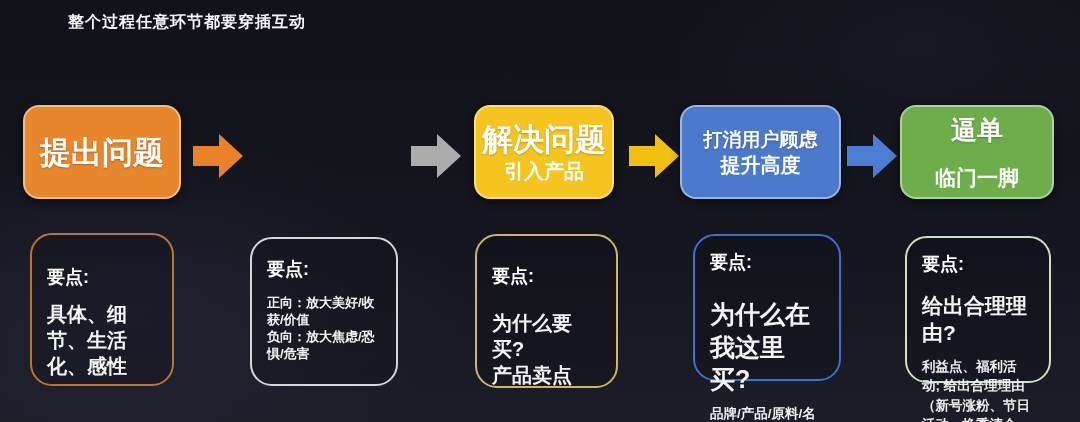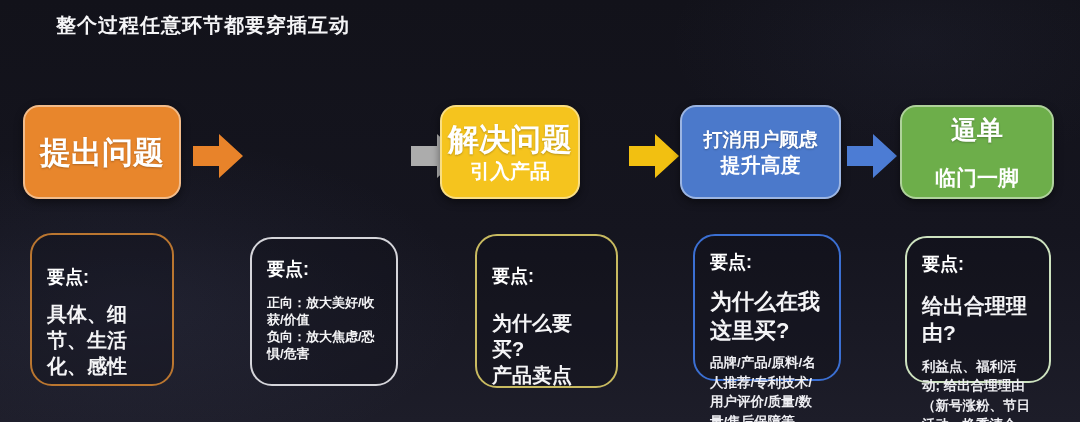--- a/index.html
+++ b/index.html
@@ -14,23 +14,23 @@
     height: 422px;
     overflow: hidden;
     color: #ffffff;
     background:
       radial-gradient(520px 260px at 12% 72%, rgba(110,120,170,0.10), rgba(0,0,0,0) 65%),
       radial-gradient(420px 220px at 85% 10%, rgba(110,120,170,0.06), rgba(0,0,0,0) 60%),
       linear-gradient(180deg, #12121a 0%, #15151f 55%, #1d1d29 100%);
   }
   .page-title {
     position: absolute;
-    left: 56px;
+    left: 68px;
     top: 12px;
-    font-size: 20px;
+    font-size: 16px;
     font-weight: bold;
     letter-spacing: 1px;
     color: #f5f5f7;
   }
   
   .step {
     position: absolute;
     top: 105px;
     height: 94px;
     border-radius: 16px;
@@ -50,21 +50,21 @@
     line-height: 1;
     text-shadow: 0 1px 2px rgba(0,0,0,0.25);
   }
   .step-sub {
     font-size: 20px;
     font-weight: 600;
     line-height: 1;
   }
   .step-1 { left: 23px;  width: 158px; }
   .step-2 { left: 243px; width: 155px; }
-  .step-3 { left: 440px; width: 140px; text-align: right; }
+  .step-3 { left: 474px; width: 140px; text-align: right; }
   .step-4 { left: 680px; width: 161px; }
   .step-4 .step-title { font-size: 19px; }
   .step-5 { left: 900px; width: 154px; gap: 24px; }
   .step-5 .step-title { font-size: 26px; }
   .step-5 .step-sub  { font-size: 21px; }
   
   .arrow {
     position: absolute;
     top: 134px;
     width: 50px;
@@ -107,21 +107,21 @@
     margin-top: 10px;
     color: #eeeef2;
   }
   .note-1 { left: 30px;  top: 233px; width: 144px; height: 153px; padding-top: 30px; }
   .note-1 .note-body { margin-top: 12px; }
   .note-2 { left: 250px; top: 237px; width: 148px; height: 149px; }
   .note-2 .note-body { font-size: 13px; margin-top: 14px; }
   .note-3 { left: 475px; top: 234px; width: 143px; height: 154px; padding-top: 28px; }
   .note-3 .note-body { margin-top: 22px; }
   .note-4 { left: 693px; top: 234px; width: 148px; height: 147px; padding-top: 14px; }
-  .note-4 .note-body { font-size: 22px; margin-top: 14px; }
+  .note-4 .note-body { font-size: 25px; margin-top: 24px; }
   .note-4 .note-detail { margin-top: 8px; }
   .note-5 { left: 905px; top: 236px; width: 146px; height: 147px; padding-top: 14px; }
   .note-5 .note-body { font-size: 21px; margin-top: 16px; }
 </style>
 </head>
 <body>
 
 <div class="canvas">
 
   <div class="page-title">整个过程任意环节都要穿插互动</div>

